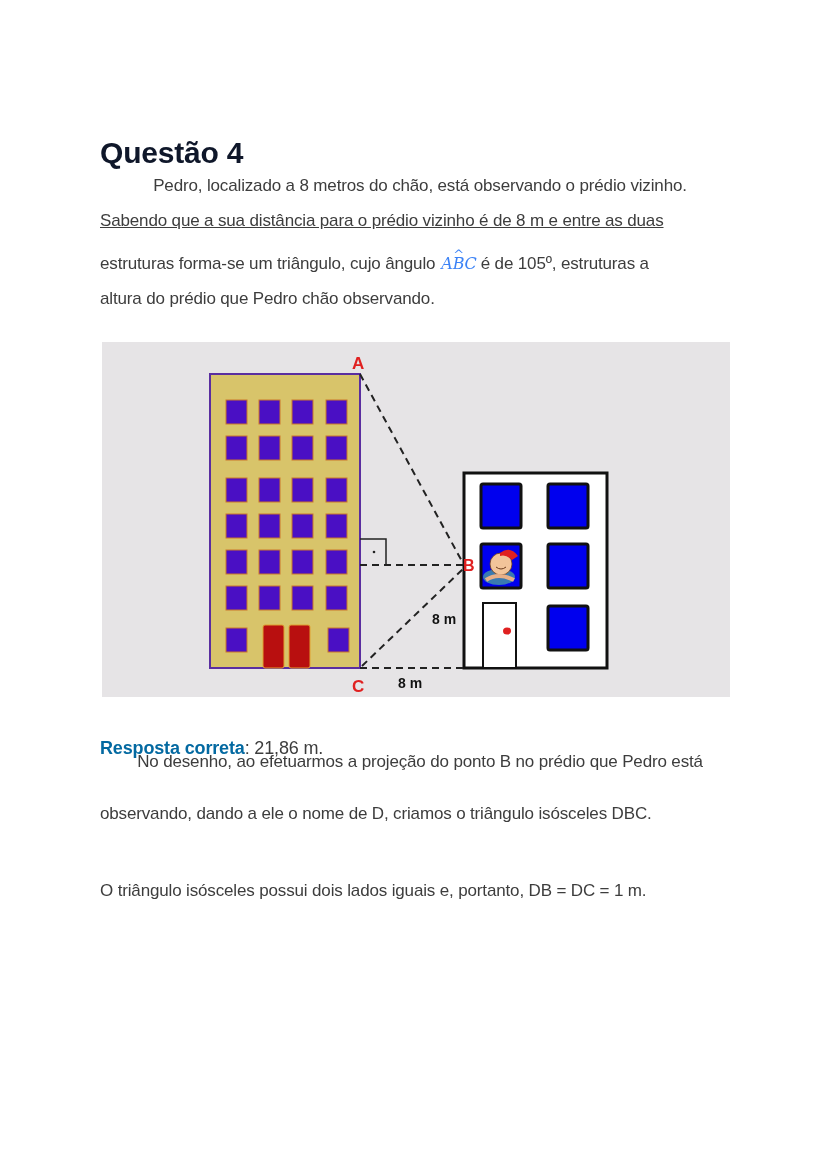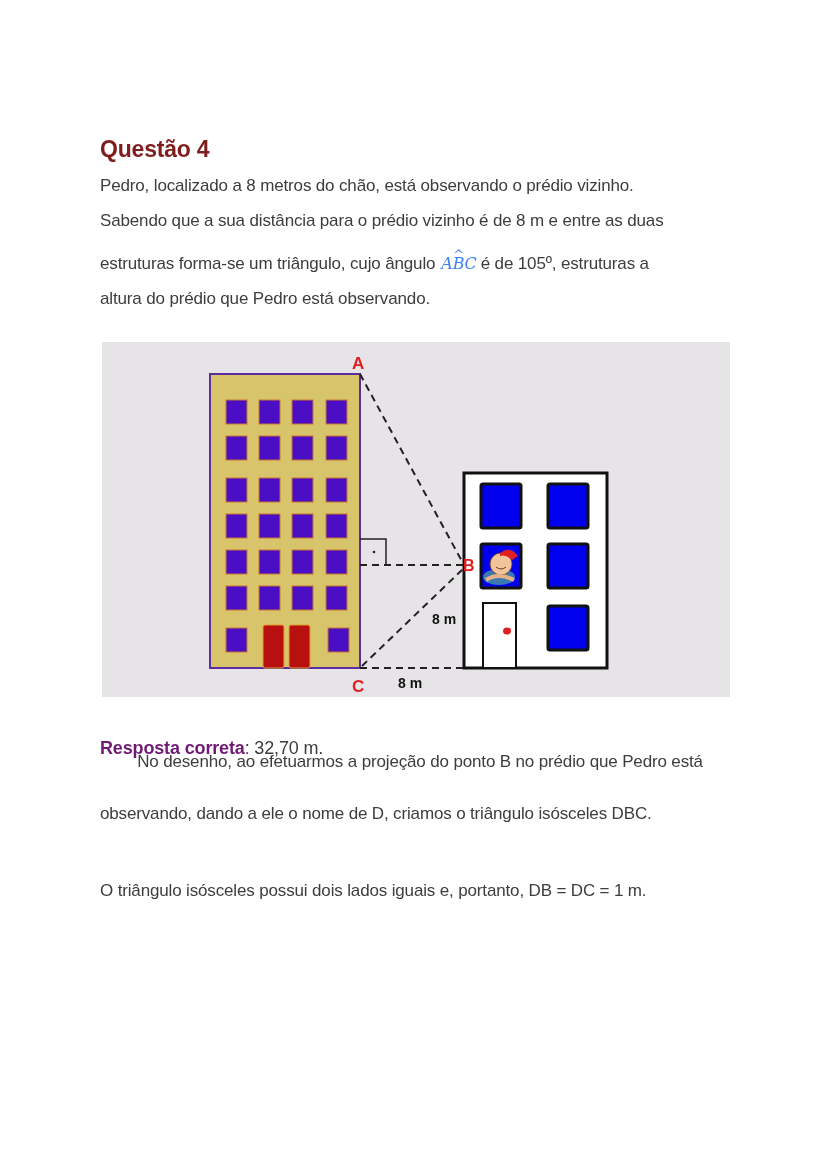--- a/index.html
+++ b/index.html
@@ -1,36 +1,36 @@
 <!DOCTYPE html>
 <html><head>
   <meta charset="utf-8">
   <style>
     html, body { margin: 0; padding: 0; background: #ffffff; }
     body { width: 828px; height: 1169px; position: relative; overflow: hidden;
            font-family: "Liberation Sans", "DejaVu Sans", sans-serif; color: #3b3b3b; }
-    .title { position: absolute; left: 100px; top: 136px; font-size: 23px; font-weight: bold;
-             color: #7f1d1d; letter-spacing: -0.2px; margin: 0; }
+    .title { position: absolute; left: 100px; top: 136px; font-size: 30px; font-weight: bold;
+             color: #0f172a; letter-spacing: -0.2px; margin: 0; }
     .para { position: absolute; left: 100px; width: 640px; font-size: 17px; color: #3d3d3d;
             margin: 0; letter-spacing: -0.15px; white-space: nowrap; }
     .angle { font-family: "DejaVu Serif", serif; font-style: italic; color: #3b82f6; font-size: 16px; margin: 0 4px 0 6px; position: relative; }
     .hat { position: absolute; left: 12px; top: -7px; font-style: normal; font-size: 13px; }
     .figure { position: absolute; left: 102px; top: 342px; width: 628px; height: 355px; background: #e6e4e6; }
     .figure svg { position: absolute; left: 0; top: 0; }
-    .answer-label { color: #701a75; font-weight: bold; }
+    .answer-label { color: #0369a1; font-weight: bold; }
   </style>
 </head>
 <body>
 
 <h2 class="title">Questão 4</h2>
 
-<p class="para" style="top:176px;">Pedro, localizado a 8 metros do chão, está observando o prédio vizinho.</p>
-<p class="para" style="top:211px;">Sabendo que a sua distância para o prédio vizinho é de 8 m e entre as duas</p>
+<p class="para" style="top:176px;text-align:center;">Pedro, localizado a 8 metros do chão, está observando o prédio vizinho.</p>
+<p class="para" style="top:211px;text-decoration:underline;">Sabendo que a sua distância para o prédio vizinho é de 8 m e entre as duas</p>
 <p class="para" style="top:254px;"><span>estruturas forma-se um triângulo, cujo ângulo</span><span class="angle"><span>ABC</span><span class="hat">^</span></span><span>é de 105º, estruturas a</span></p>
-<p class="para" style="top:289px;">altura do prédio que Pedro está observando.</p>
+<p class="para" style="top:289px;">altura do prédio que Pedro chão observando.</p>
 
 <div class="figure">
   <svg width="628" height="355" viewBox="0 0 628 355">
 
     <rect x="108" y="32" width="150" height="294" fill="#d8c46a" stroke="#5a2ea0" stroke-width="2"></rect>
     <g fill="#4a0fc4" stroke="#c9762a" stroke-width="1">
       <rect x="124" y="58" width="21" height="24"></rect>
         <rect x="157" y="58" width="21" height="24"></rect>
         <rect x="190" y="58" width="21" height="24"></rect>
         <rect x="224" y="58" width="21" height="24"></rect>
@@ -93,17 +93,17 @@
     <circle cx="272" cy="210" r="1.3" fill="#222"></circle>
 
     <text x="250" y="27" font-family="Liberation Sans, sans-serif" font-weight="bold" font-size="17" fill="#e02020">A</text>
     <text x="361" y="229" font-family="Liberation Sans, sans-serif" font-weight="bold" font-size="16" fill="#e02020">B</text>
     <text x="250" y="350" font-family="Liberation Sans, sans-serif" font-weight="bold" font-size="17" fill="#e02020">C</text>
     <text x="330" y="282" font-family="Liberation Sans, sans-serif" font-weight="bold" font-size="14" fill="#111">8 m</text>
     <text x="296" y="346" font-family="Liberation Sans, sans-serif" font-weight="bold" font-size="14" fill="#111">8 m</text>
   </svg>
 </div>
 
-<p class="para" style="top:738px; font-size:18px;"><span class="answer-label">Resposta correta</span><span>: 32,70 m.</span></p>
+<p class="para" style="top:738px; font-size:18px;"><span class="answer-label">Resposta correta</span><span>: 21,86 m.</span></p>
 
 <p class="para" style="top:752px;text-align:center;">No desenho, ao efetuarmos a projeção do ponto B no prédio que Pedro está</p>
 <p class="para" style="top:804px;">observando, dando a ele o nome de D, criamos o triângulo isósceles DBC.</p>
 <p class="para" style="top:881px;">O triângulo isósceles possui dois lados iguais e, portanto, DB = DC = 1 m.</p>
 
 </body></html>

